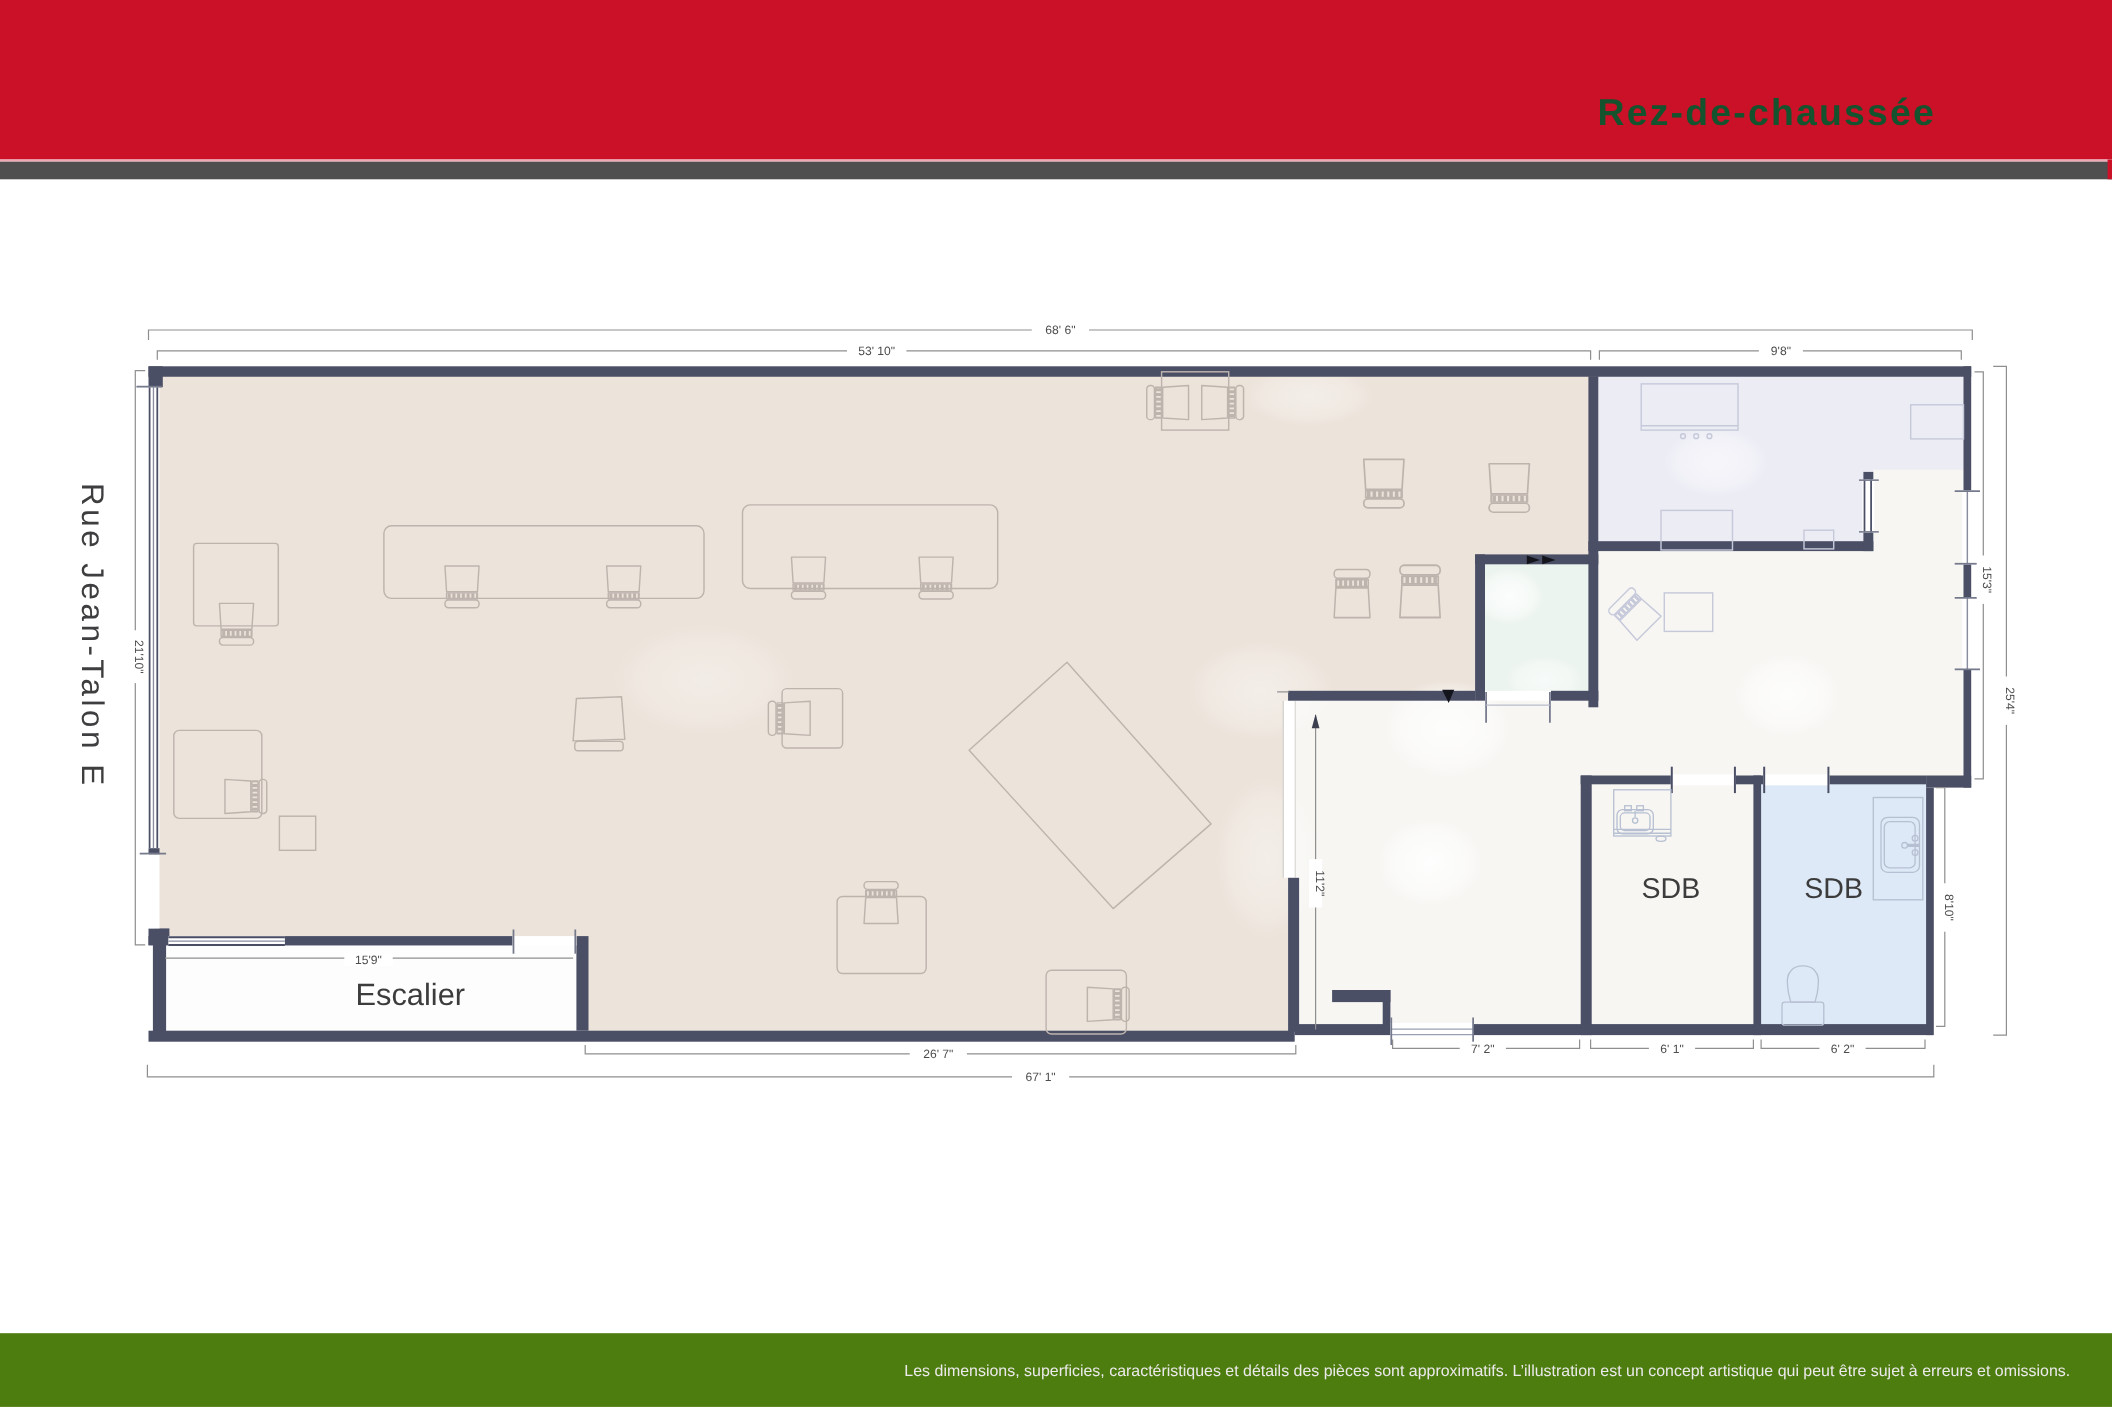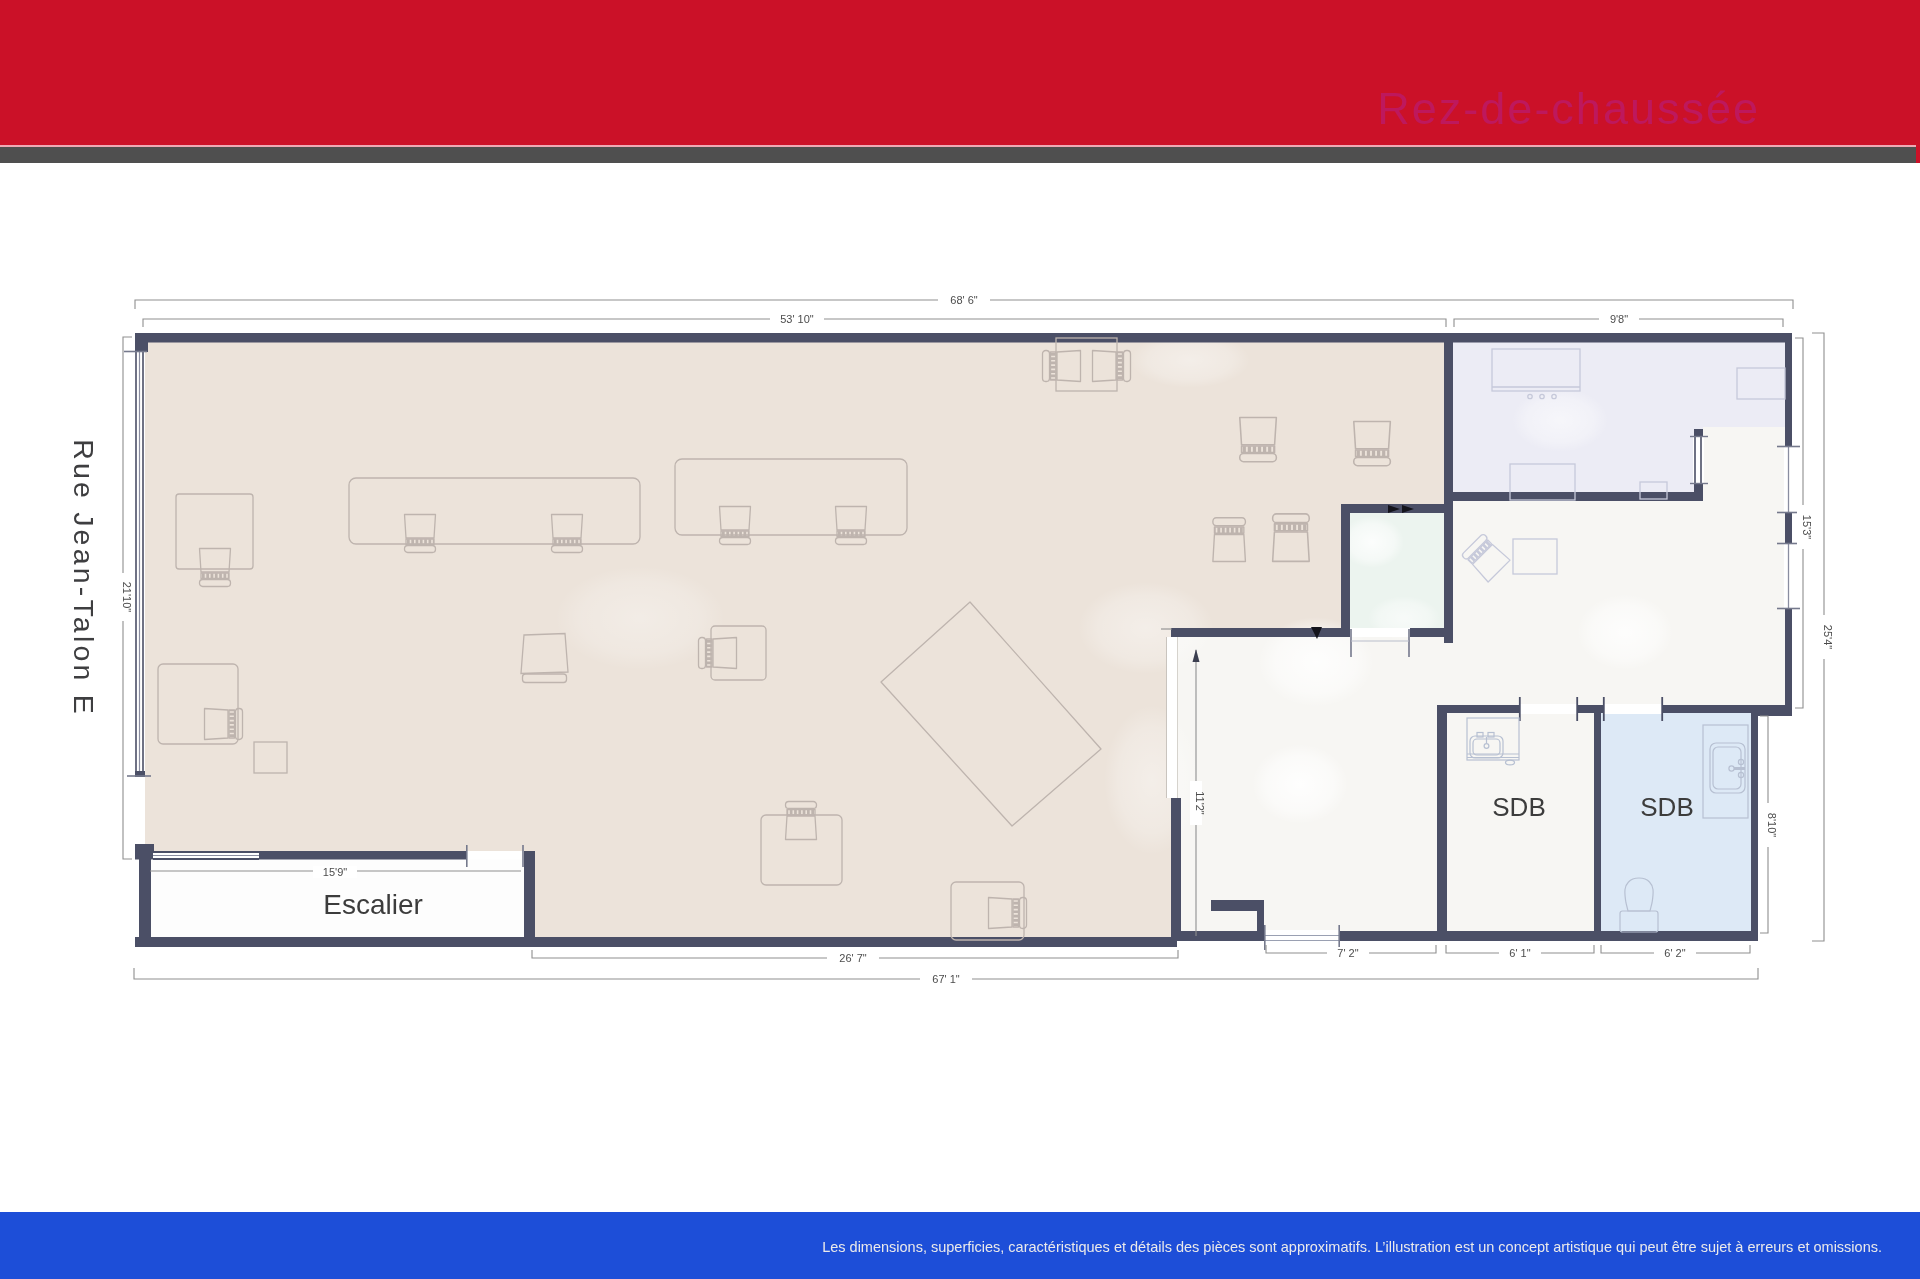--- a/index.html
+++ b/index.html
@@ -2,23 +2,23 @@
 <html><head>
 <meta charset="utf-8">
 <style>
   html,body{margin:0;padding:0;background:#fff;}
   body{width:1920px;height:1279px;position:relative;overflow:hidden;
        font-family:"Liberation Sans", sans-serif;}
   .hdr{position:absolute;left:0;top:0;width:1920px;height:145px;background:#cb1128;}
   .hdr-line{position:absolute;left:0;top:145px;width:1920px;height:2px;background:#efa9b4;}
   .stripe{position:absolute;left:0;top:147px;width:1920px;height:16px;background:#4f4f4f;}
   .hdr-edge{position:absolute;right:0;top:145px;width:4px;height:18px;background:#cb1128;}
-  .title{position:absolute;top:86px;right:160px;color:#be185d;font-size:45px;
-         font-weight:400;letter-spacing:2px;line-height:1;}
-  .ftr{position:absolute;left:0;top:1212px;width:1920px;height:67px;background:#1d4ed8;}
+  .title{position:absolute;top:86px;right:160px;color:#14532d;font-size:34px;
+         font-weight:700;letter-spacing:2px;line-height:1;}
+  .ftr{position:absolute;left:0;top:1212px;width:1920px;height:67px;background:#4d7c0f;}
   .ftr span{position:absolute;right:38px;top:27px;font-size:14.5px;color:#ebeaea;}
   svg{position:absolute;left:0;top:0;}
 </style>
 </head>
 <body>
 
 <div class="hdr"></div>
 
 <div class="hdr-line"></div>
 

